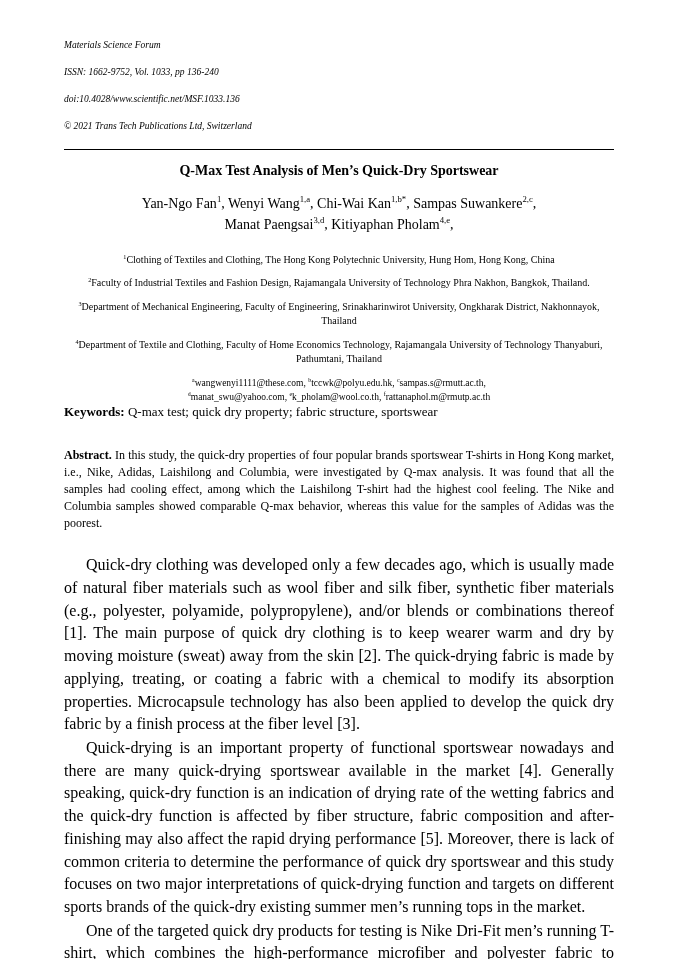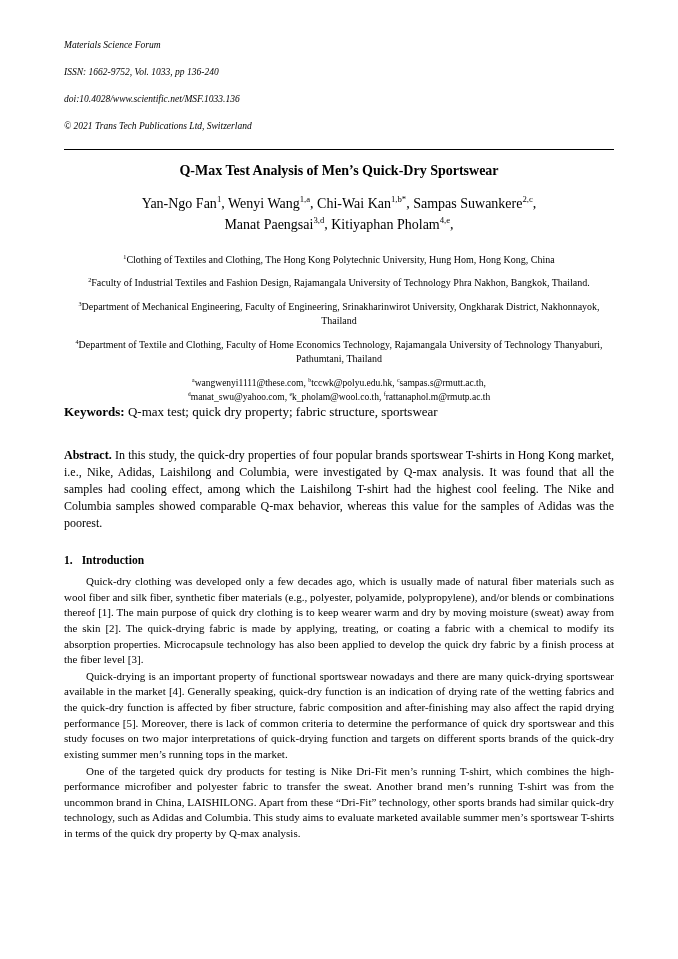--- a/index.html
+++ b/index.html
@@ -103,21 +103,21 @@
 
   
   .section-head {
     font-size: 11.5px;
     font-weight: bold;
     margin-bottom: 8px;
   }
   .section-head .num { margin-right: 9px; }
 
   .body-par {
-    font-size: 11px;
+    font-size: 16px;
     line-height: 1.42;
     text-align: justify;
     text-indent: 22px;
     margin: 0 0 1px 0;
   }
 </style>
 </head>
 <body>
 
 <div class="page">
@@ -158,21 +158,18 @@
 
 
   <div class="keywords">
     <b>Keywords:</b><span> Q-max test; quick dry property; fabric structure, sportswear</span>
   </div>
 
   <div class="abstract">
     <b>Abstract.</b><span> In this study, the quick-dry properties of four popular brands sportswear T-shirts in Hong Kong market, i.e., Nike, Adidas, Laishilong and Columbia, were investigated by Q-max analysis. It was found that all the samples had cooling effect, among which the Laishilong T-shirt had the highest cool feeling. The Nike and Columbia samples showed comparable Q-max behavior, whereas this value for the samples of Adidas was the poorest.</span>
   </div>
 
-  <div class="section-head">
-    <span class="num">1.</span><span>Introduction</span>
-  </div>
 
   <p class="body-par">Quick-dry clothing was developed only a few decades ago, which is usually made of natural fiber materials such as wool fiber and silk fiber, synthetic fiber materials (e.g., polyester, polyamide, polypropylene), and/or blends or combinations thereof [1]. The main purpose of quick dry clothing is to keep wearer warm and dry by moving moisture (sweat) away from the skin [2]. The quick-drying fabric is made by applying, treating, or coating a fabric with a chemical to modify its absorption properties. Microcapsule technology has also been applied to develop the quick dry fabric by a finish process at the fiber level [3].</p>
   <p class="body-par">Quick-drying is an important property of functional sportswear nowadays and there are many quick-drying sportswear available in the market [4]. Generally speaking, quick-dry function is an indication of drying rate of the wetting fabrics and the quick-dry function is affected by fiber structure, fabric composition and after-finishing may also affect the rapid drying performance [5].    Moreover, there is lack of common criteria to determine the performance of quick dry sportswear and this study focuses on two major interpretations of quick-drying function and targets on different sports brands of the quick-dry existing summer men’s running tops in the market.</p>
   <p class="body-par">One of the targeted quick dry products for testing is Nike Dri-Fit men’s running T-shirt, which combines the high-performance microfiber and polyester fabric to transfer the sweat. Another brand men’s running T-shirt was from the uncommon brand in China, LAISHILONG. Apart from these “Dri-Fit” technology, other sports brands had similar quick-dry technology, such as Adidas and Columbia. This study aims to evaluate marketed available summer men’s sportswear T-shirts in terms of the quick dry property by Q-max analysis.</p>
 
 </div>
 
 </body></html>

